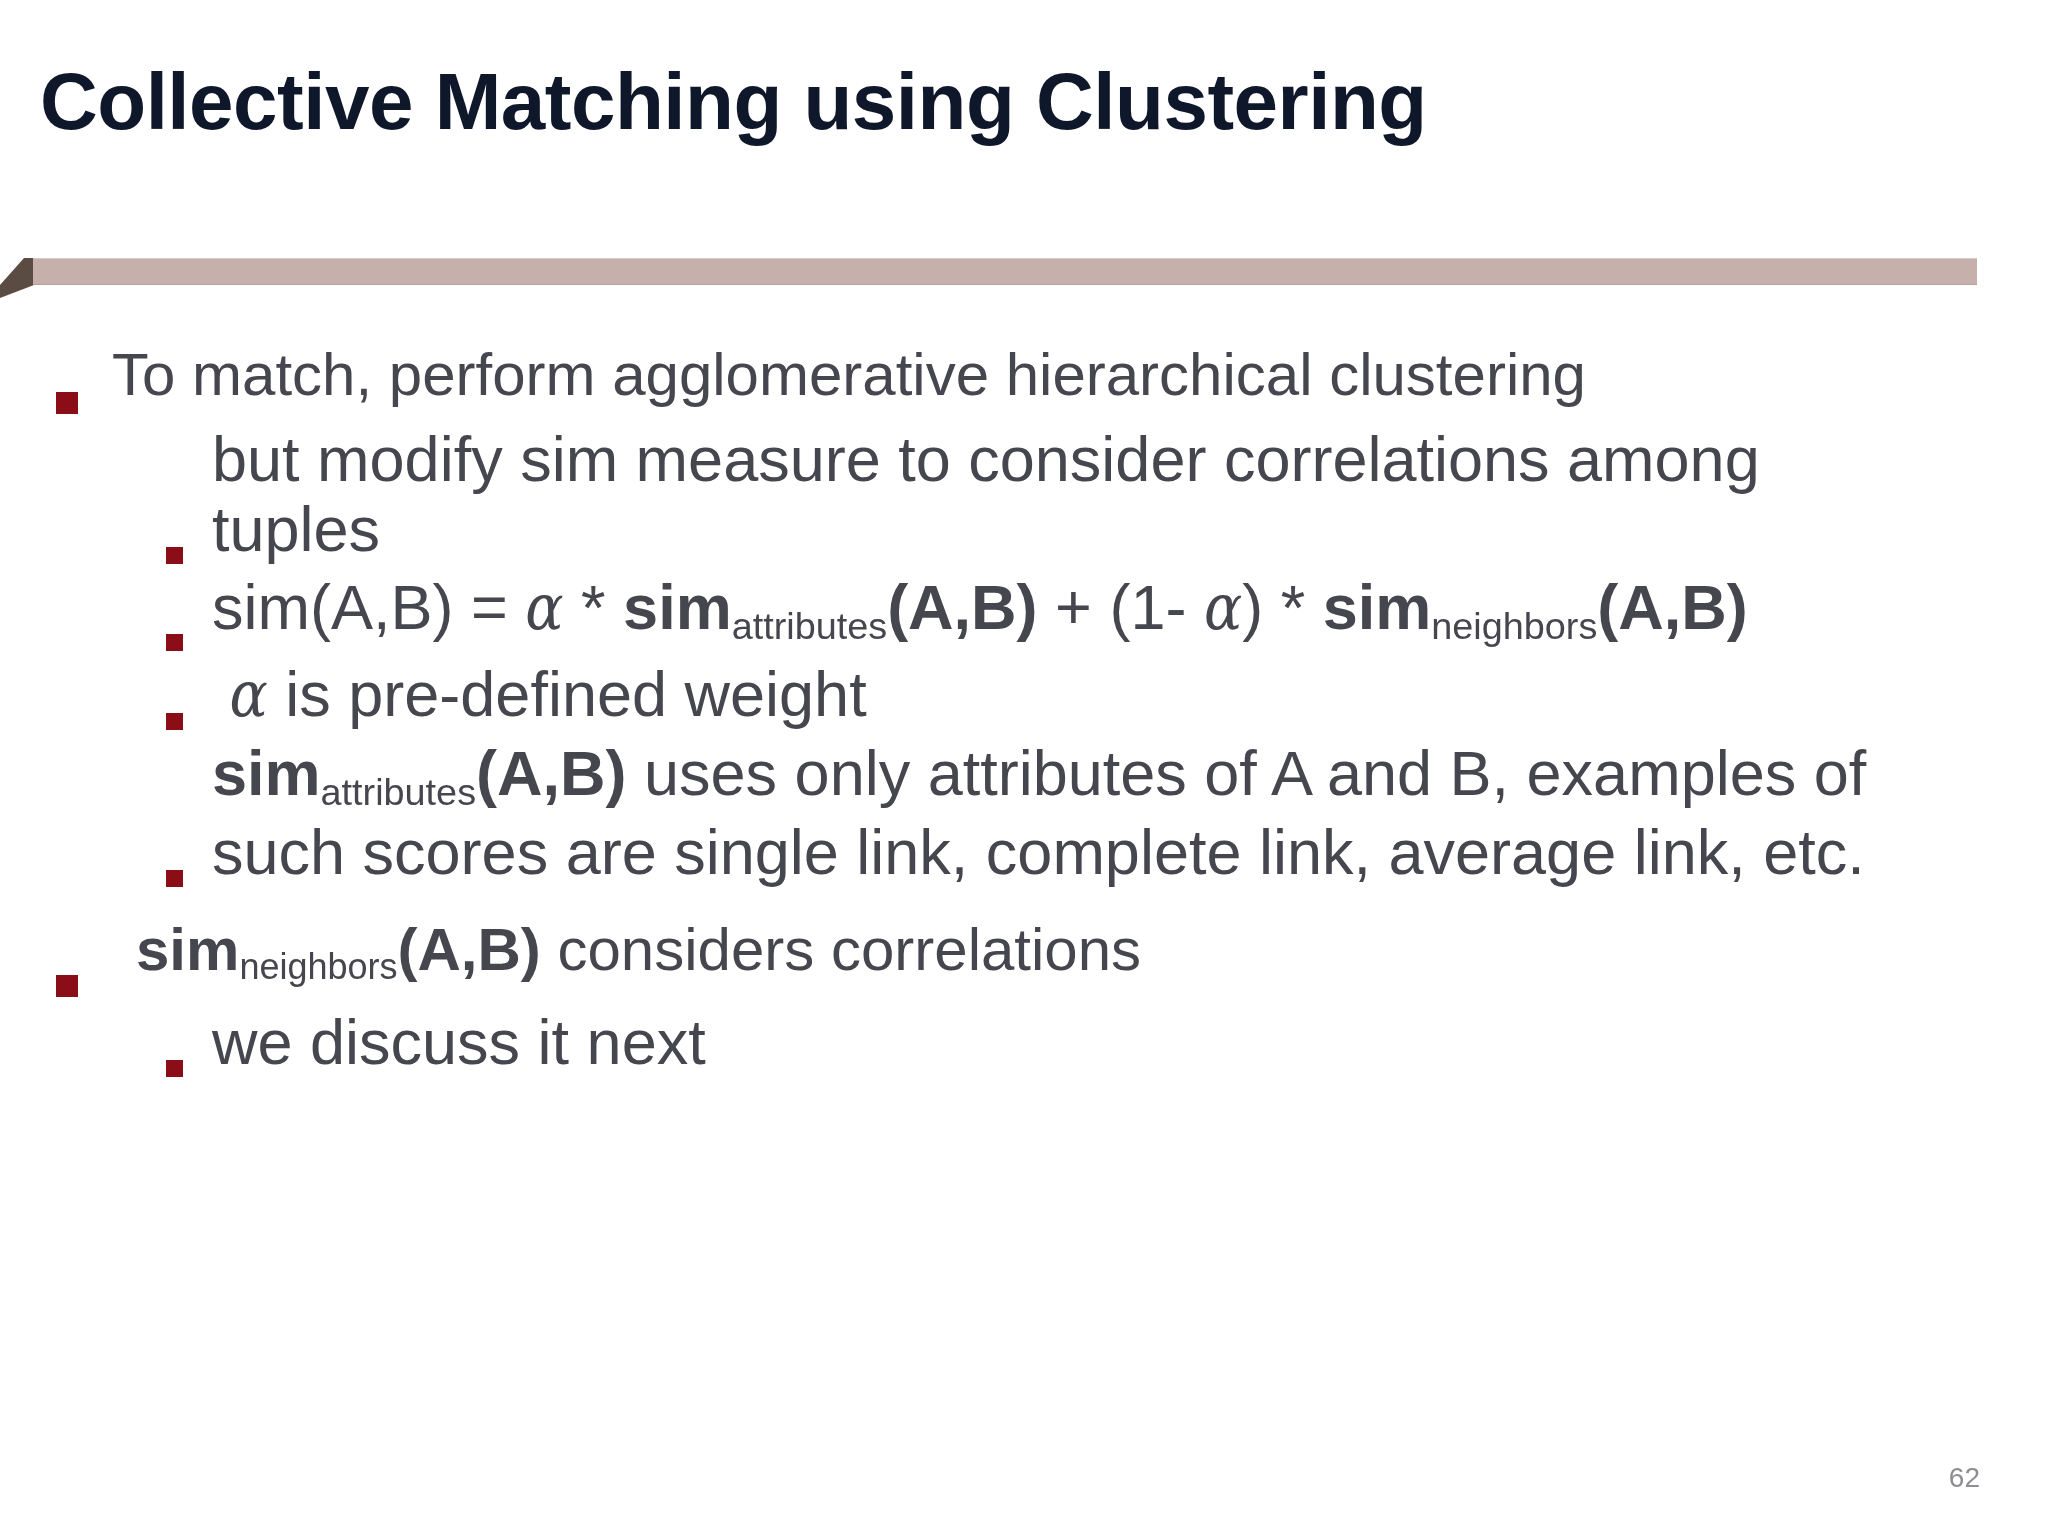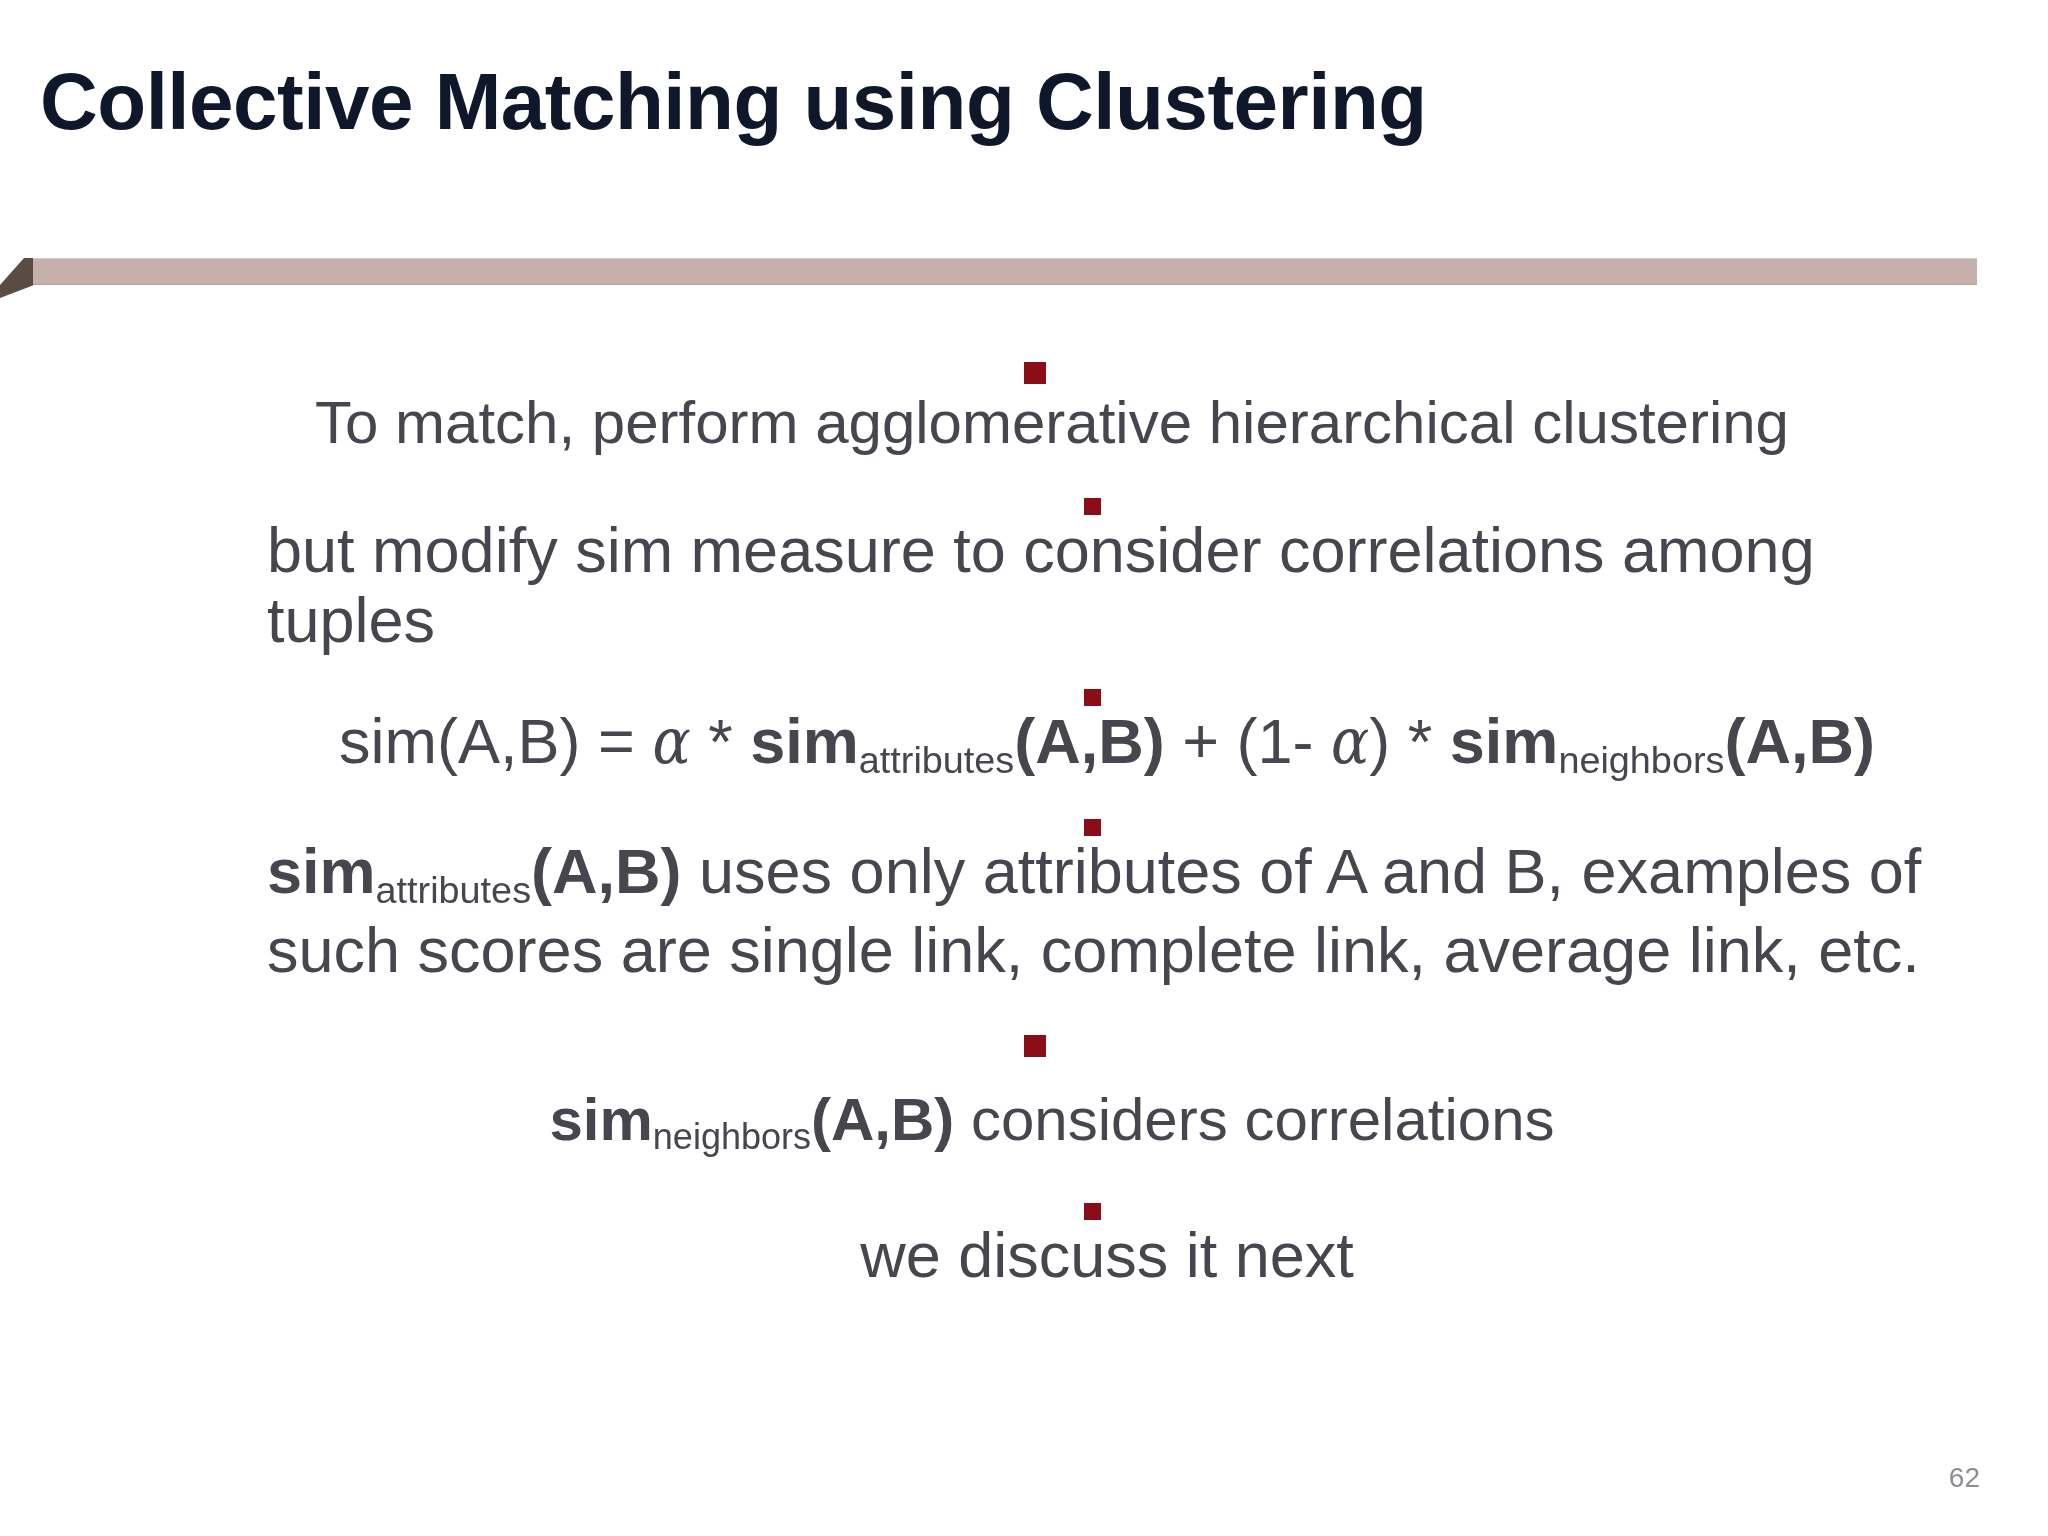--- a/index.html
+++ b/index.html
@@ -70,22 +70,21 @@
     position: absolute;
     left: 0;
     top: 336px;
     width: 2048px;
     color: #46464f;
   }
 
   .line {
     position: relative;
     display: flex;
-    align-items: center;
-    flex-direction: column;
+    align-items: flex-end;
   }
 
   
   .lvl1 {
     padding-left: 56px;
     margin-bottom: 10px;
   }
   .lvl1 .bullet {
     flex: 0 0 auto;
     width: 22px;
@@ -176,20 +175,24 @@
       <span class="bullet"></span>
       <span class="txt">but modify sim measure to consider correlations among tuples</span>
     </div>
 
 
     <div class="line lvl2">
       <span class="bullet"></span>
       <span class="txt"><span>sim(A,B) = </span><span class="alpha">α</span><span> * </span><span class="b">sim</span><sub>attributes</sub><span class="b">(A,B)</span><span> + (1- </span><span class="alpha">α</span><span>) * </span><span class="b">sim</span><sub>neighbors</sub><span class="b">(A,B)</span></span>
     </div>
 
+    <div class="line lvl2">
+      <span class="bullet"></span>
+      <span class="txt">&nbsp;<span class="alpha">α</span><span> is pre-defined weight</span></span>
+    </div>
 
     <div class="line lvl2">
       <span class="bullet"></span>
       <span class="txt"><span class="b">sim</span><sub>attributes</sub><span class="b">(A,B)</span><span> uses only attributes of A and B, examples of such scores are single link, complete link, average link, etc.</span></span>
     </div>
 
     <div class="line lvl1 gap-top-lg">
       <span class="bullet"></span>
       <span class="txt"><span class="b">sim</span><sub>neighbors</sub><span class="b">(A,B)</span><span> considers correlations</span></span>
     </div>

